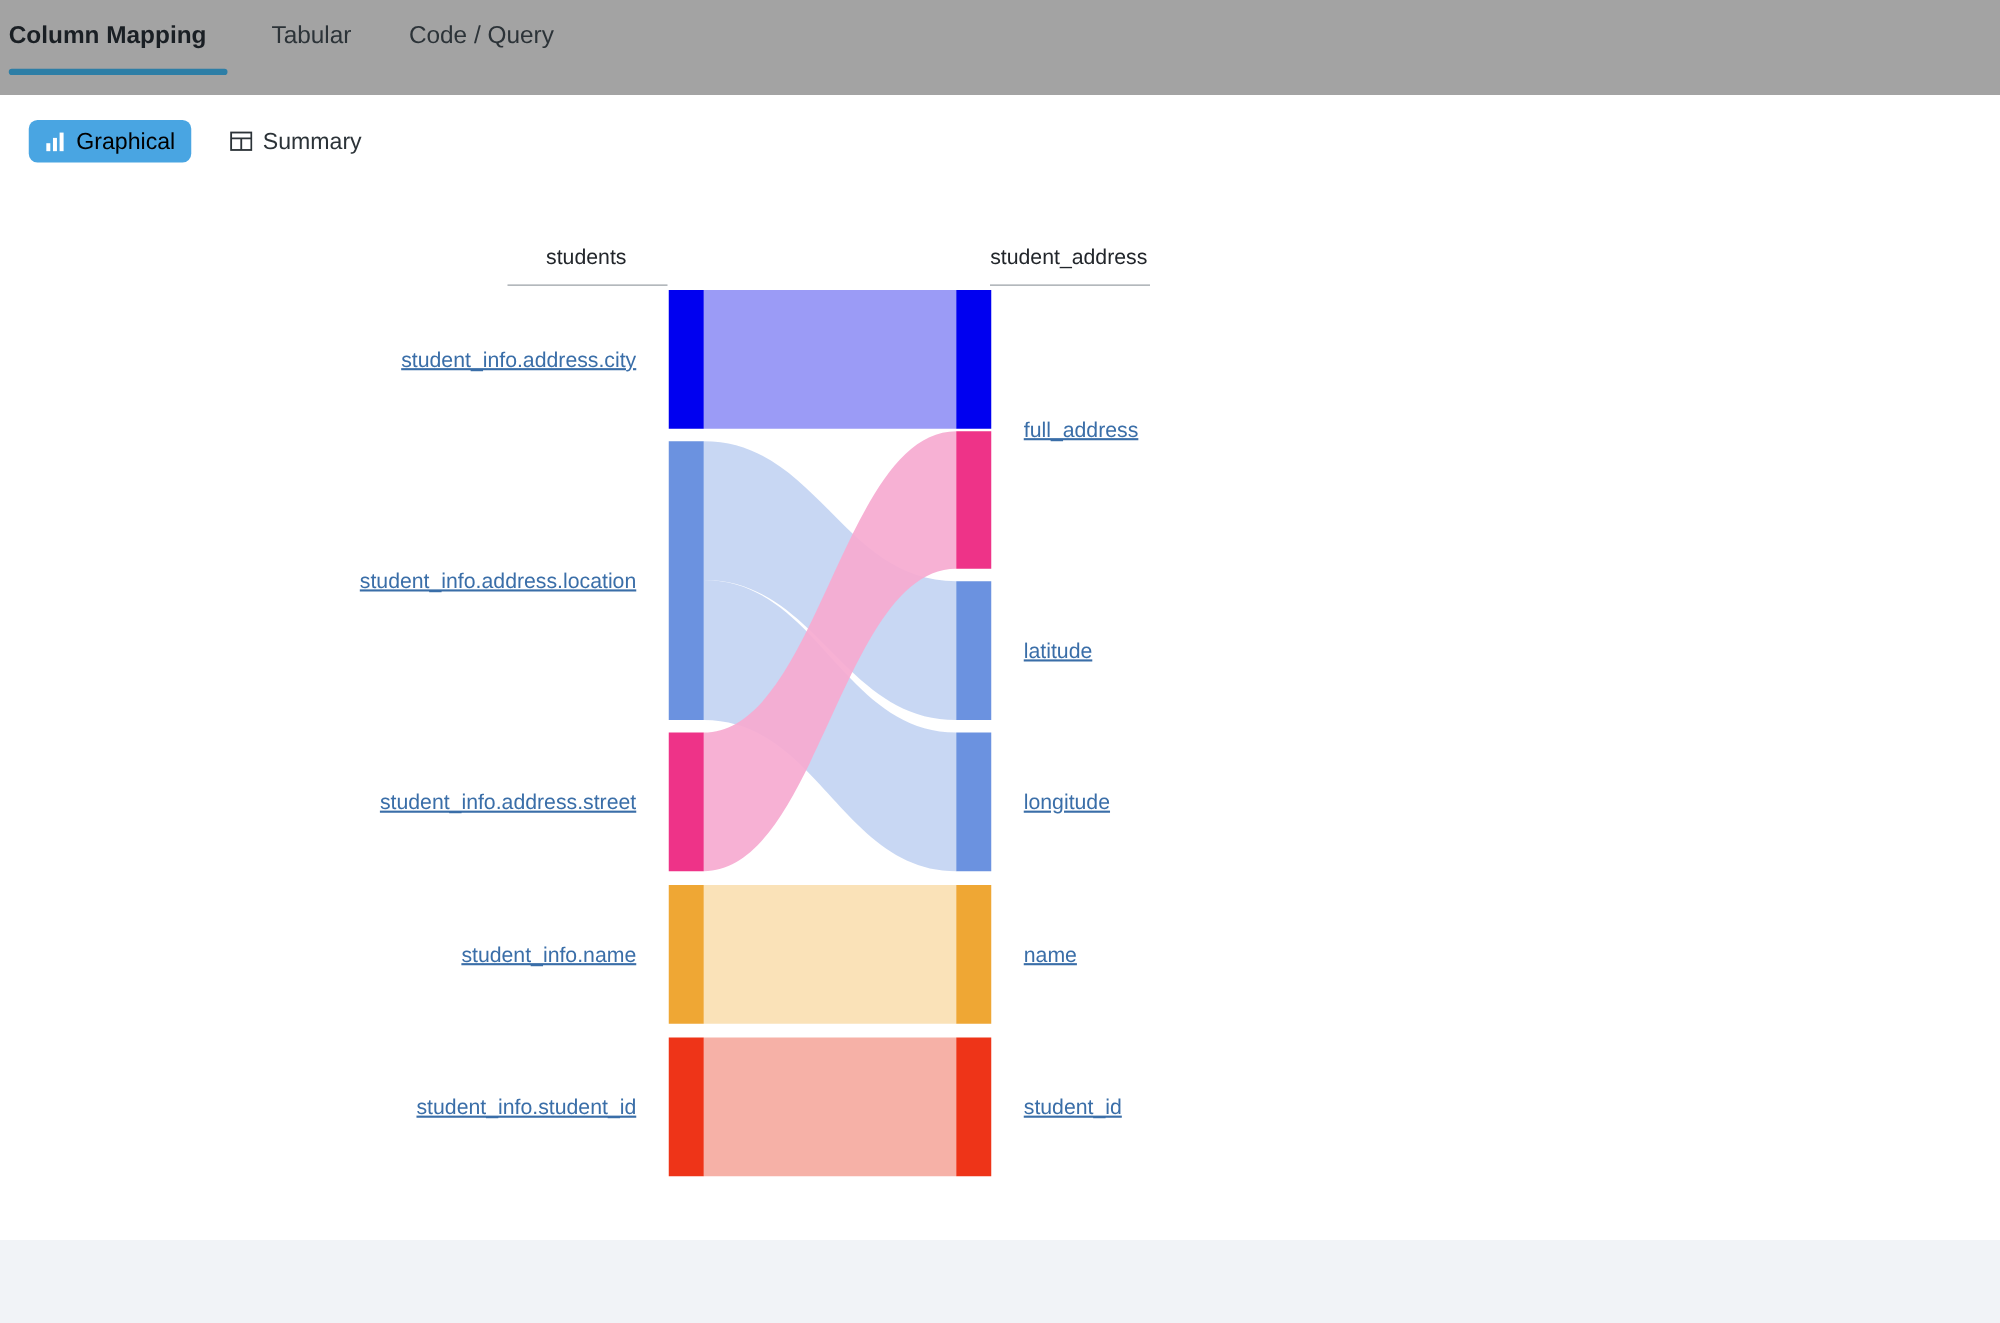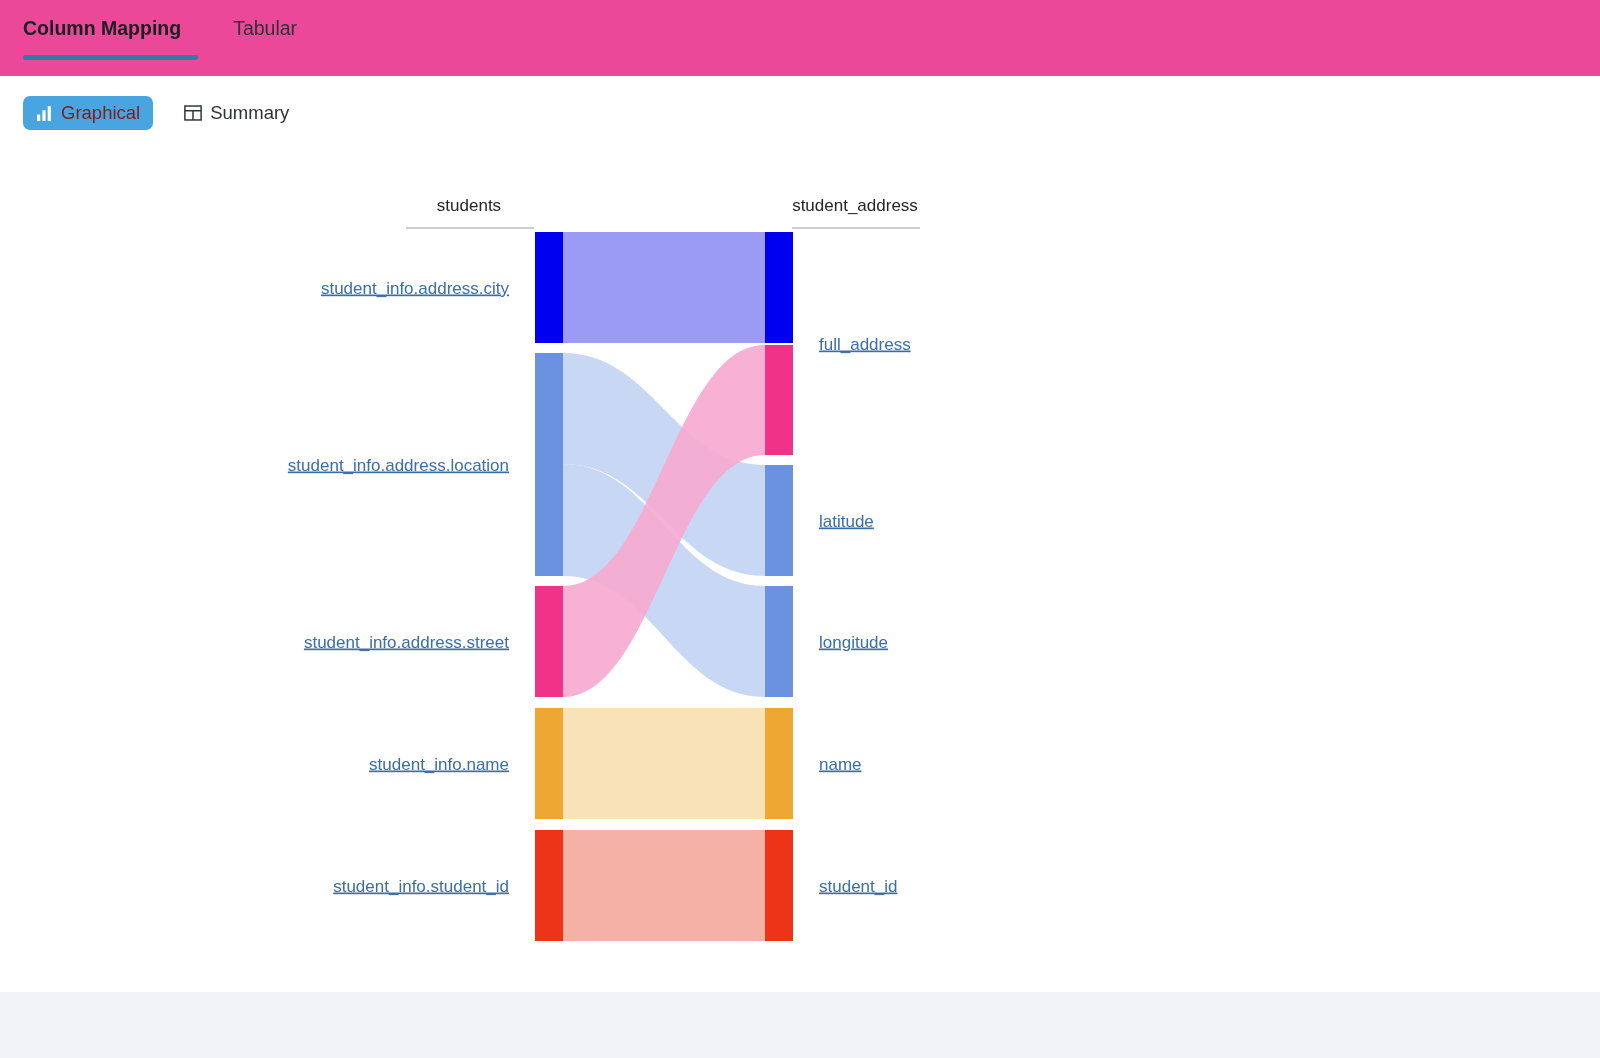--- a/index.html
+++ b/index.html
@@ -10,23 +10,23 @@
     font-family: "Liberation Sans", sans-serif;
     overflow: hidden;
   }
 
   #app { position: relative; width: 1600px; height: 1058px; background: #ffffff; }
 
   
   .tabbar {
     position: absolute; left: 0; top: 0;
     width: 1600px; height: 76px;
-    background: #ec4899;
+    background: #a3a3a3;
     display: flex; align-items: flex-start;
-    padding-left: 23px;
+    padding-left: 7px;
   }
   .tab {
     position: relative;
     padding: 17px 17px 0 17px;
     margin-right: 12px;
     font-size: 19.5px;
     color: #2c3338;
     cursor: pointer;
     white-space: nowrap;
     height: 76px;
@@ -51,21 +51,21 @@
     display: inline-flex; align-items: center; gap: 8px;
     font-size: 18.5px; cursor: pointer;
     padding: 6px 13px;
     border-radius: 7px;
     color: #2c3338;
     background: transparent;
     border: none;
     font-family: "Liberation Sans", sans-serif;
     white-space: nowrap;
   }
-  .vbtn.primary { background: #49a5e2; color: #7f1d1d; }
+  .vbtn.primary { background: #49a5e2; color: #000000; }
   .vbtn svg { display: block; }
 
   
   .sankey-wrap {
     position: absolute; left: 12px; top: 140px;
     width: 1600px; height: 852px;
     background: #ffffff;
   }
   .sankey-svg { display: block; }
 
@@ -94,20 +94,24 @@
 
 <div id="app">
 
   <div class="tabbar">
     <div class="tab active">
       <span>Column Mapping</span>
       <span class="tab-underline"></span>
     </div>
     <div class="tab">
       <span>Tabular</span>
+      
+    </div>
+    <div class="tab">
+      <span>Code / Query</span>
       
     </div>
   </div>
 
   <div class="viewbar">
     <button class="vbtn primary">
       <span>
         <svg width="17" height="17" viewBox="0 0 16 16" aria-hidden="true">
           <rect x="1" y="9" width="3" height="6" fill="#ffffff"></rect>
           <rect x="6" y="5" width="3" height="10" fill="#ffffff"></rect>

